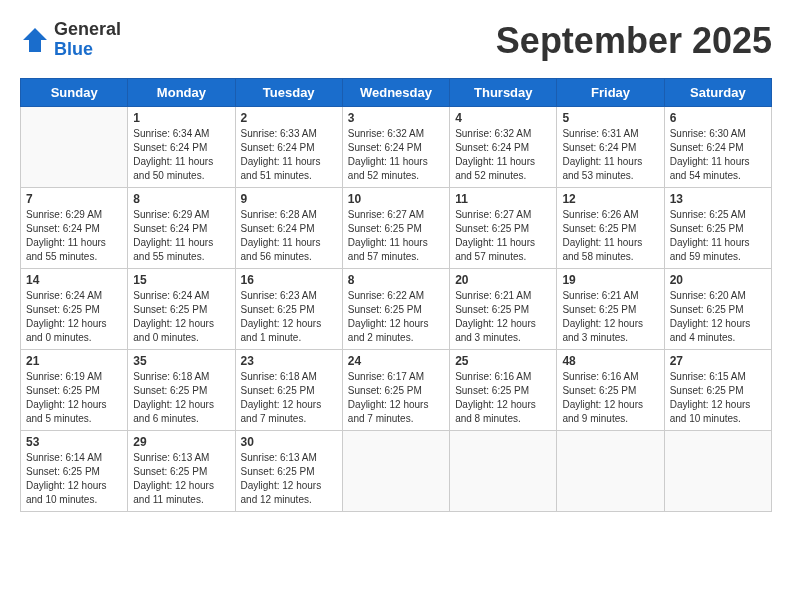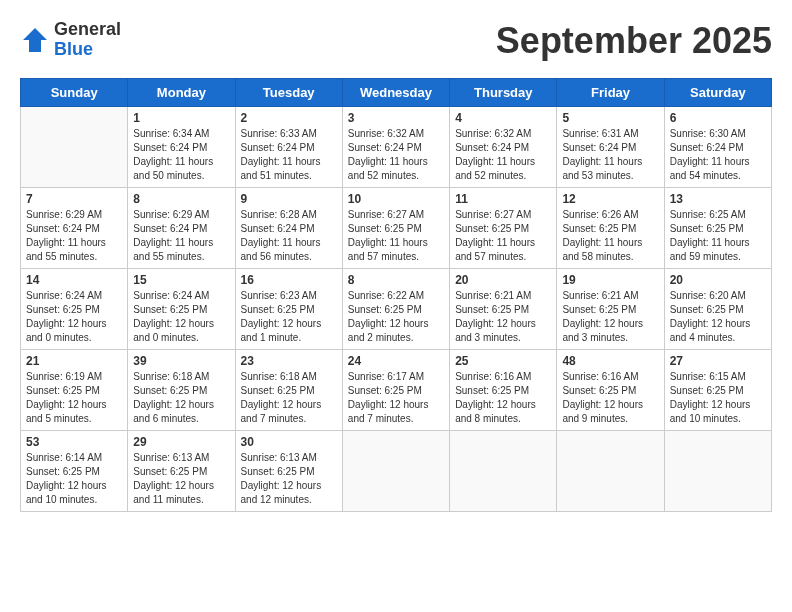--- a/index.html
+++ b/index.html
@@ -205,21 +205,21 @@
           <span class="day-num">20</span>
           <div class="day-info">Sunrise: 6:20 AM<br>Sunset: 6:25 PM<br>Daylight: 12 hours<br>and 4 minutes.</div>
         </td>
       </tr>
       <tr>
         <td>
           <span class="day-num">21</span>
           <div class="day-info">Sunrise: 6:19 AM<br>Sunset: 6:25 PM<br>Daylight: 12 hours<br>and 5 minutes.</div>
         </td>
         <td>
-          <span class="day-num">39</span>
+          <span class="day-num">35</span>
           <div class="day-info">Sunrise: 6:18 AM<br>Sunset: 6:25 PM<br>Daylight: 12 hours<br>and 6 minutes.</div>
         </td>
         <td>
           <span class="day-num">23</span>
           <div class="day-info">Sunrise: 6:18 AM<br>Sunset: 6:25 PM<br>Daylight: 12 hours<br>and 7 minutes.</div>
         </td>
         <td>
           <span class="day-num">24</span>
           <div class="day-info">Sunrise: 6:17 AM<br>Sunset: 6:25 PM<br>Daylight: 12 hours<br>and 7 minutes.</div>
         </td>

